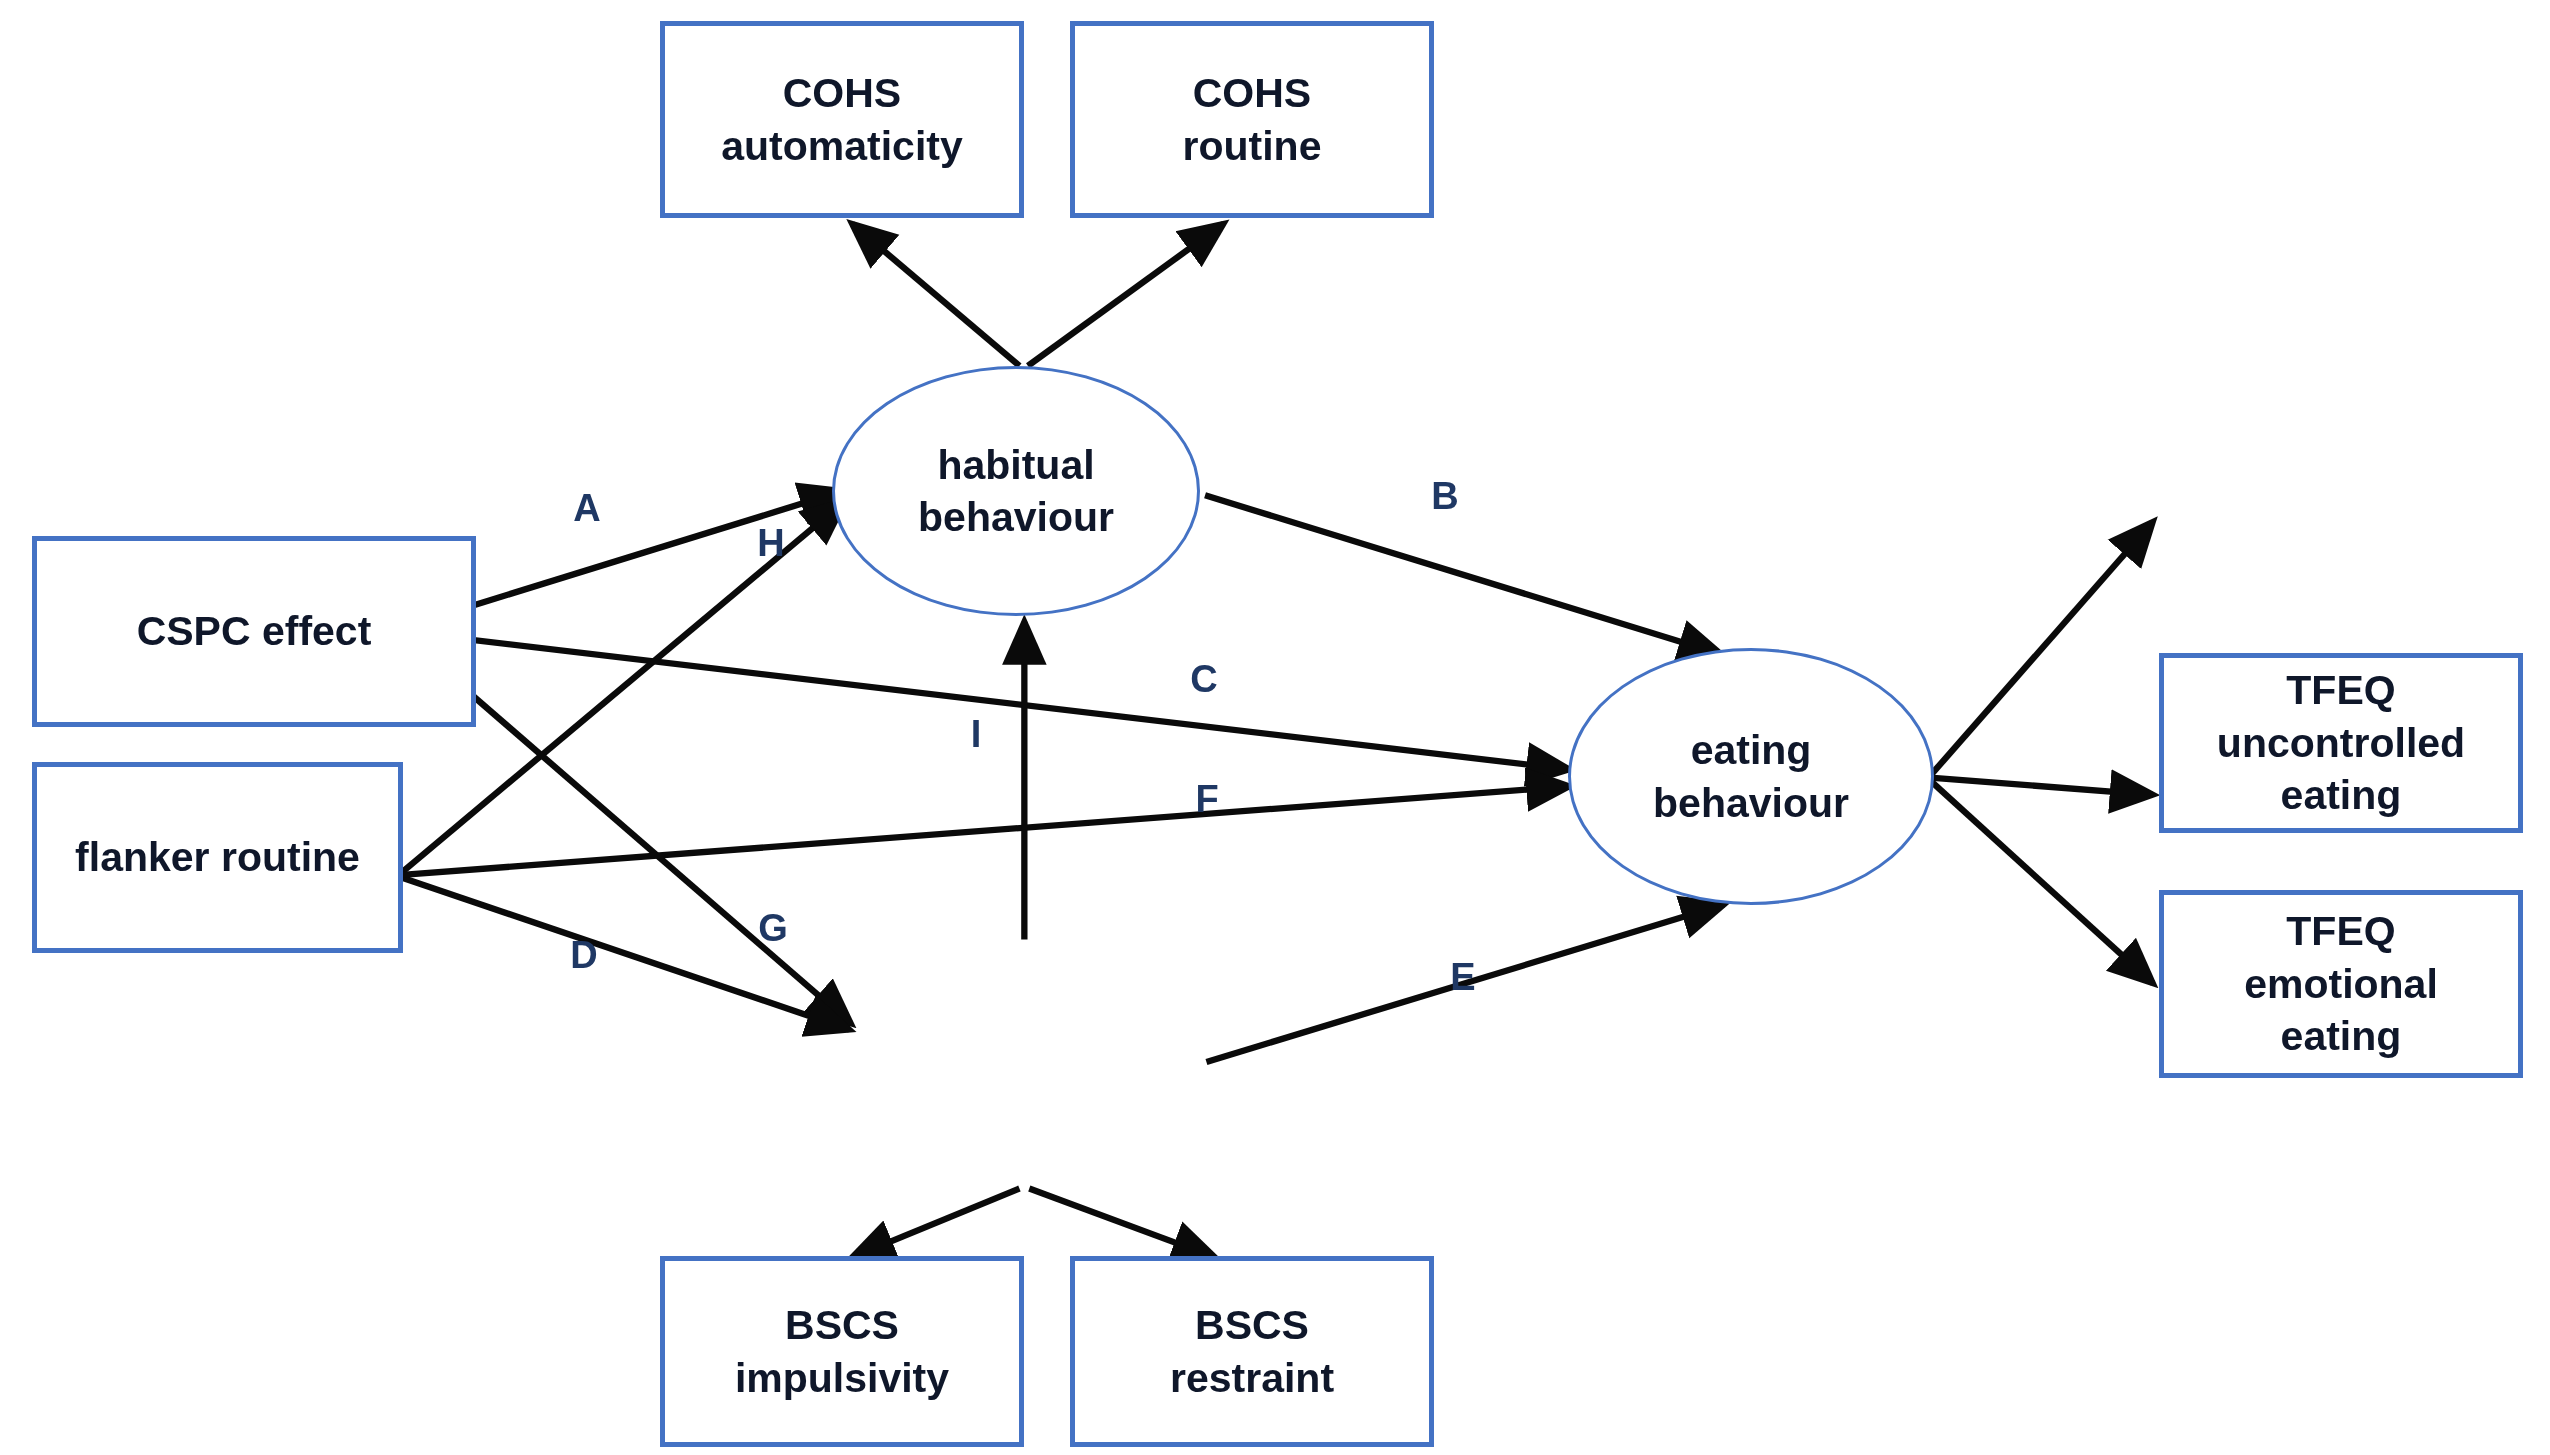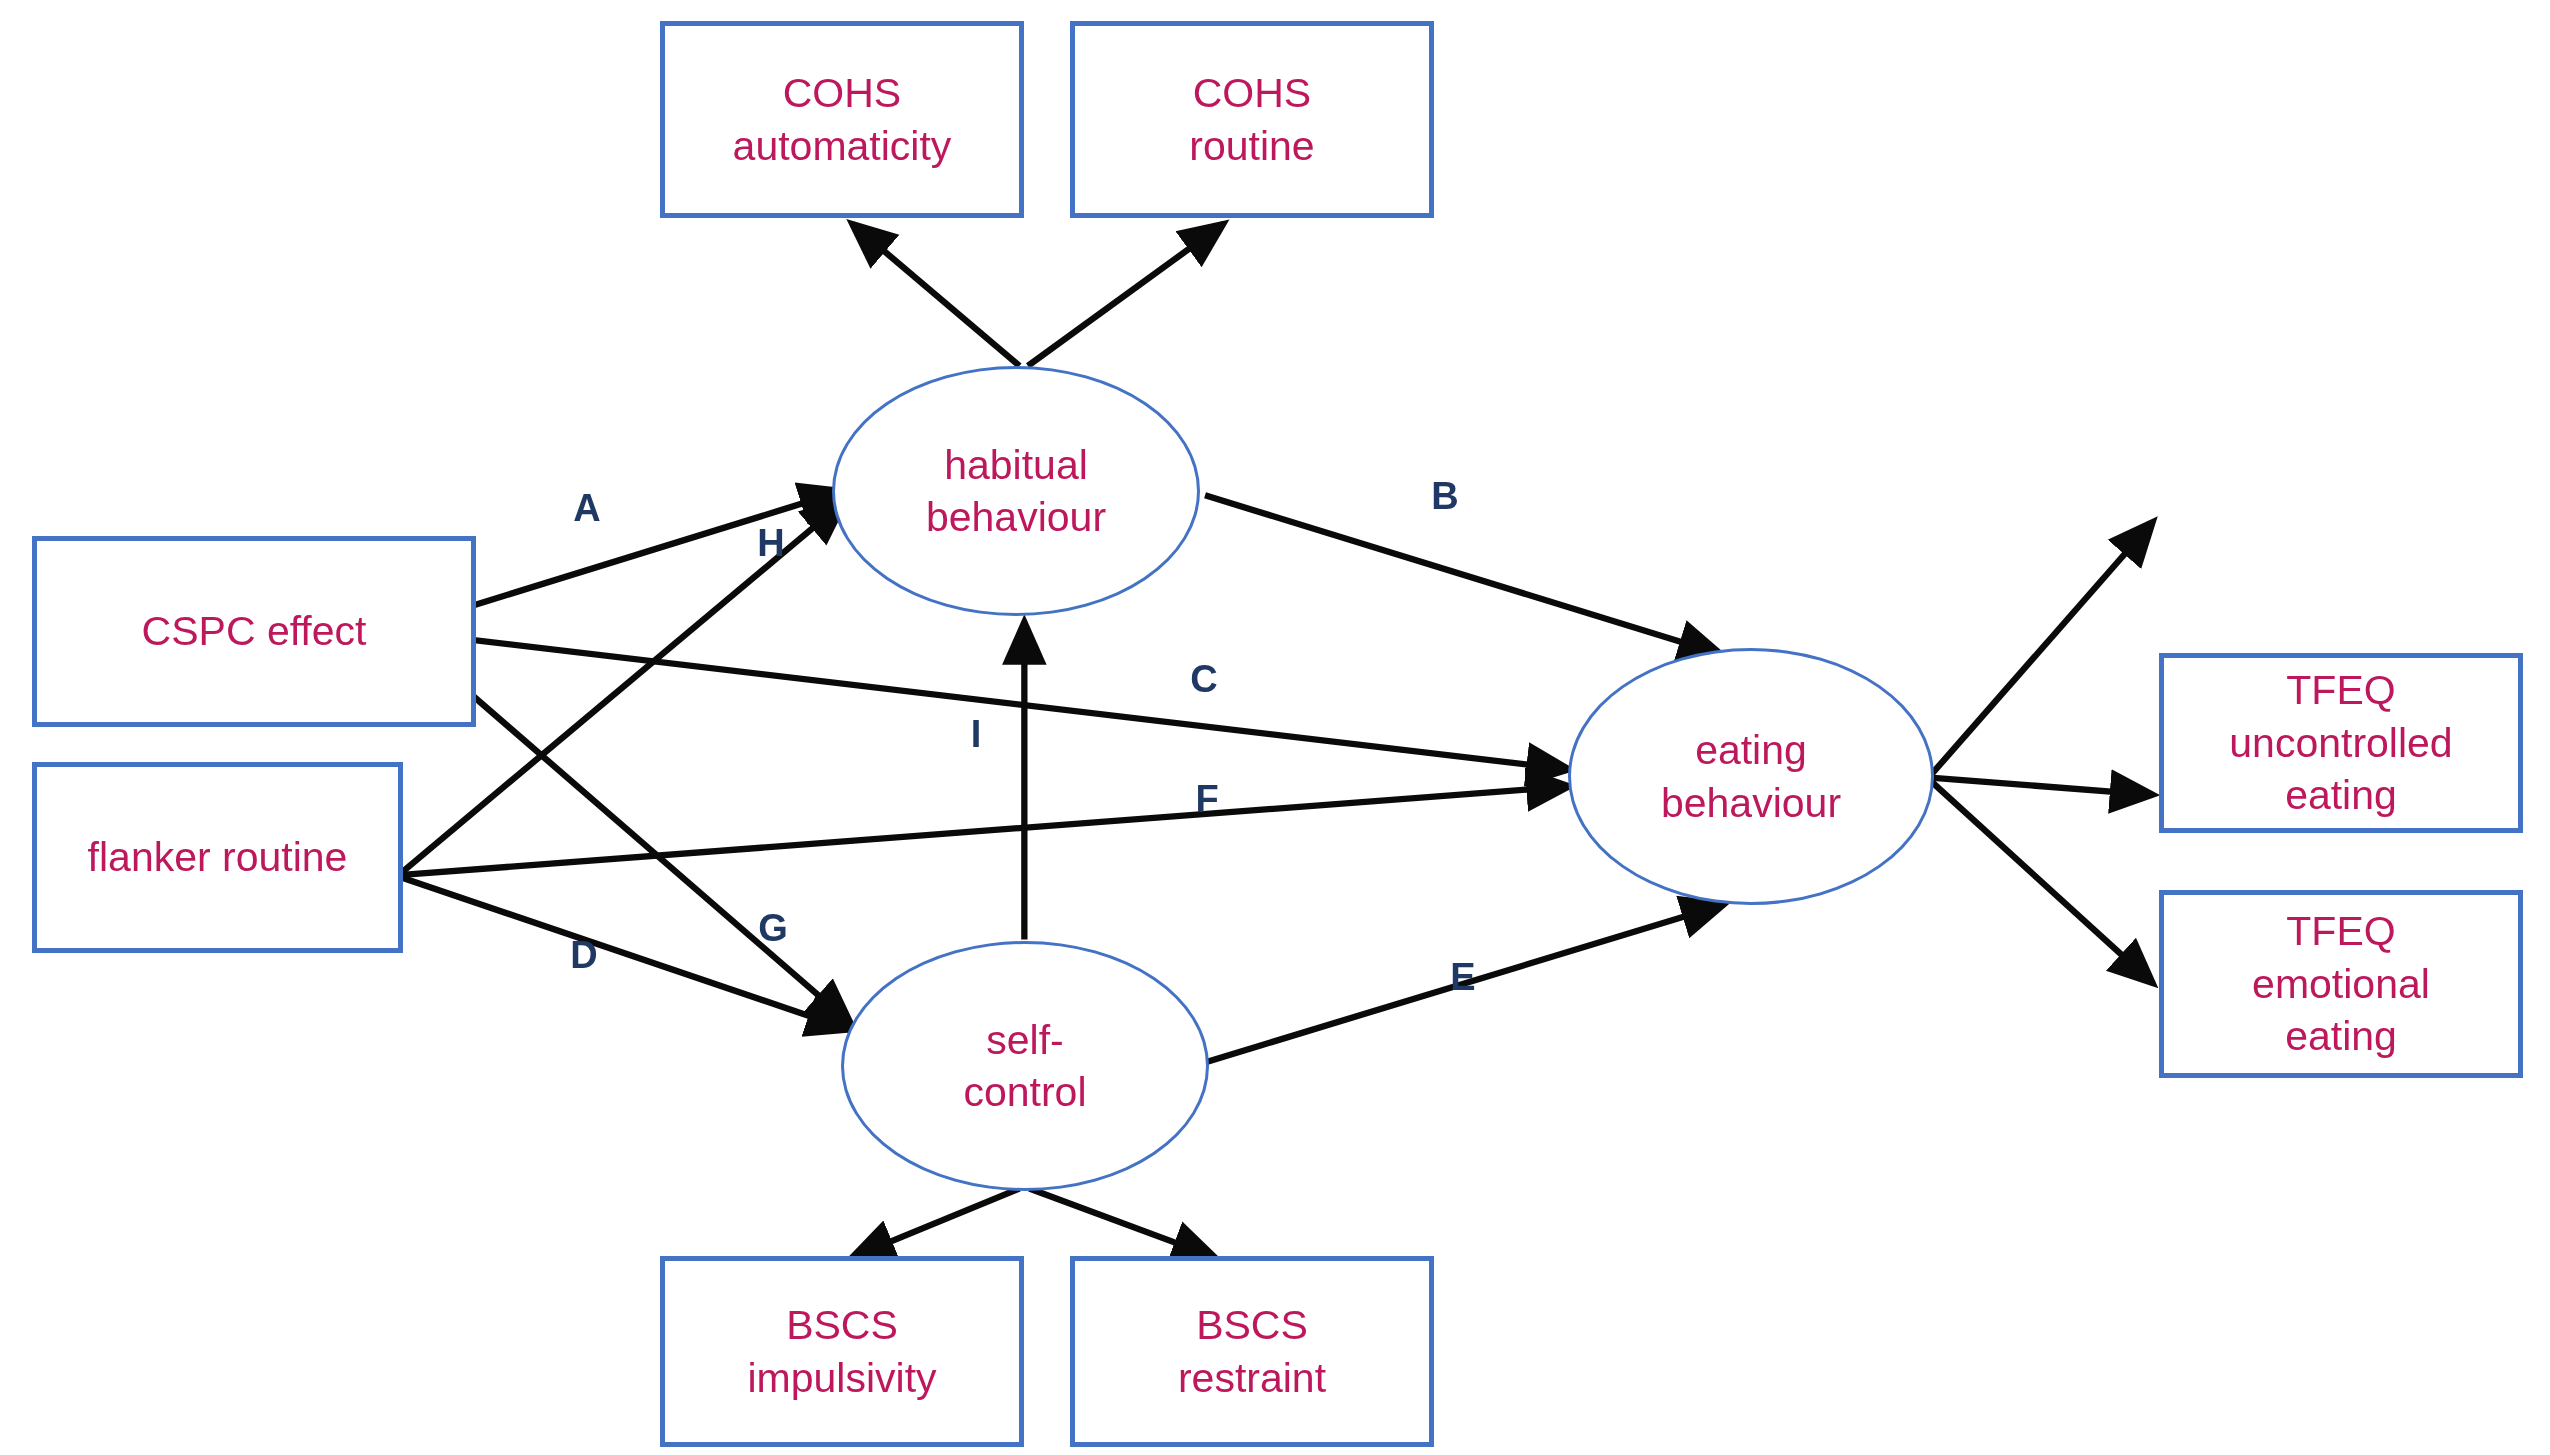--- a/index.html
+++ b/index.html
@@ -23,24 +23,24 @@
     height: 100%;
   }
   .node {
     position: absolute;
     box-sizing: border-box;
     background: #ffffff;
     display: flex;
     align-items: center;
     justify-content: center;
     text-align: center;
-    font-weight: 400;
+    font-weight: 700;
     font-size: 41px;
     line-height: 1.28;
-    color: #be185d;
+    color: #0f172a;
     white-space: pre-line;
     z-index: 2;
   }
   .rect {
     border: 5.6px solid #4472C4;
   }
   .ellipse {
     border: 3.5px solid #4472C4;
     border-radius: 50%;
     background: #ffffff;
@@ -108,22 +108,20 @@
 
   <div class="node rect" style="left:660px;  top:1256px; width:364px; height:191px;">BSCS
 impulsivity</div>
 
   <div class="node rect" style="left:1070px; top:1256px; width:364px; height:191px;">BSCS
 restraint</div>
 
   <div class="node ellipse" style="left:832px; top:366px;  width:368px; height:250px;">habitual
 behaviour</div>
 
-  <div class="node ellipse" style="left:841px; top:941px; width:368px; height:250px;">self-
-control</div>
 
   <div class="node ellipse" style="left:1568px; top:648px;  width:366px; height:257px;">eating
 behaviour</div>
 
   <div class="plabel" style="left:587px;  top:508px;">A</div>
   <div class="plabel" style="left:1445px; top:496px;">B</div>
   <div class="plabel" style="left:1204px; top:679px;">C</div>
   <div class="plabel" style="left:584px;  top:955px;">D</div>
   <div class="plabel" style="left:1463px; top:977px;">E</div>
   <div class="plabel" style="left:1207px; top:799px;">F</div>

